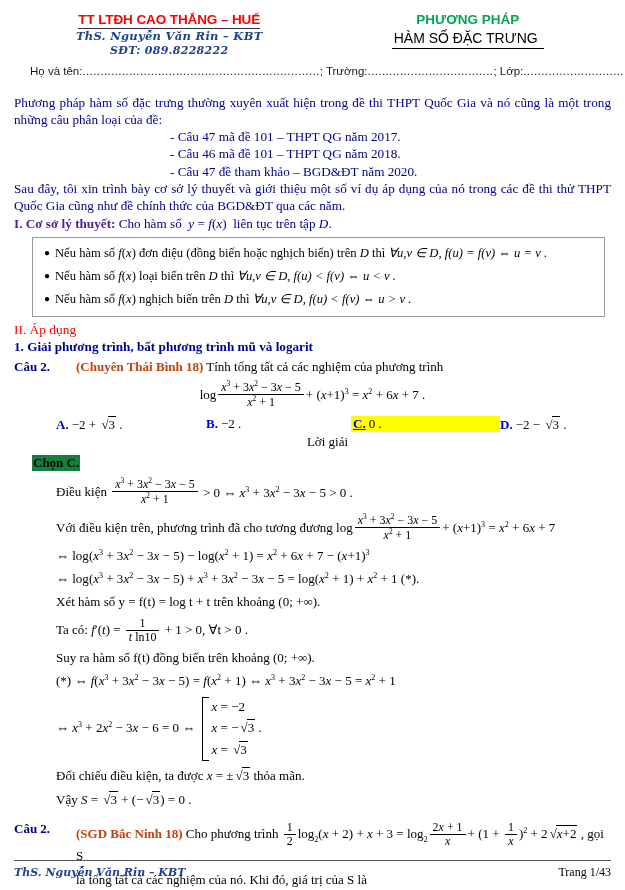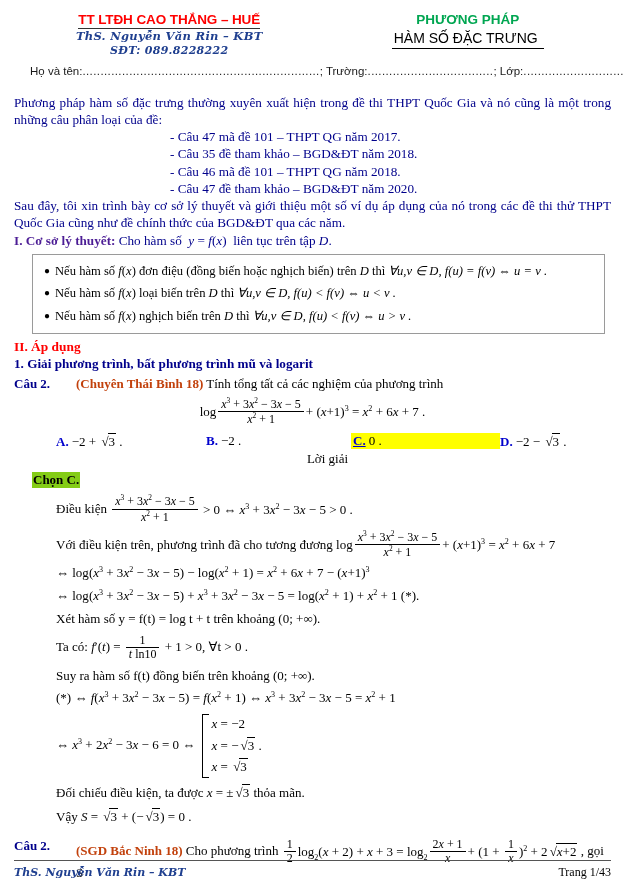--- a/index.html
+++ b/index.html
@@ -116,21 +116,21 @@
     font-weight: bold;
     font-size: 13.2px;
   }
   .sec-line {
     margin-top: 2px;
     font-size: 13.2px;
     color: #00008b;
   }
   .sec-head {
     color: #ff0000;
-    font-weight: bold;
+    font-weight: normal;
     font-size: 13.4px;
     margin-top: 5px;
   }
   .sub-head {
     color: #00008b;
     font-weight: bold;
     font-size: 13.2px;
     margin-top: 1px;
   }
 
@@ -204,21 +204,21 @@
     background: #ffff00;
     padding: 0 2px;
   }
   .loigiai {
     text-align: center;
     font-size: 13px;
     margin-top: 1px;
     padding-left: 30px;
   }
   .chon {
-    background: #84cc16;
+    background: #15803d;
     font-weight: bold;
     font-size: 13px;
     display: inline-block;
     padding: 0 1px;
     margin-top: 5px;
     margin-left: 18px;
   }
 
   
   .sol {
@@ -331,21 +331,20 @@
   <div class="fill-line">
     <span>Họ và tên:</span><span class="dots">..................................................................</span><span>; Trường:</span><span class="dots">...................................</span><span>; Lớp:</span><span class="dots">...............................</span>
   </div>
 
   <div class="body">
 
     <div class="para">Phương pháp hàm số đặc trưng thường xuyên xuất hiện trong đề thi THPT Quốc Gia và nó cũng là một trong những câu phân loại của đề:</div>
 
     <div class="exam-list">
       <div>- Câu 47 mã đề 101 – THPT QG năm 2017.</div>
-      <div>- Câu 35 đề tham khảo – BGD&amp;ĐT năm 2018.</div>
       <div>- Câu 46 mã đề 101 – THPT QG năm 2018.</div>
       <div>- Câu 47 đề tham khảo – BGD&amp;ĐT năm 2020.</div>
     </div>
 
     <div class="para tight">Sau đây, tôi xin trình bày cơ sở lý thuyết và giới thiệu một số ví dụ áp dụng của nó trong các đề thi thử THPT Quốc Gia cũng như đề chính thức của BGD&amp;ĐT qua các năm.</div>
 
     <div class="sec-line">
       <span class="sec-red">I. Cơ sở lý thuyết:</span>
       <span>Cho hàm số</span>
       <span>&nbsp;<span class="mi">y</span> <span class="mo">=</span> <span class="mi">f</span><span class="mo">(</span><span class="mi">x</span><span class="mo">)</span>&nbsp;</span>

